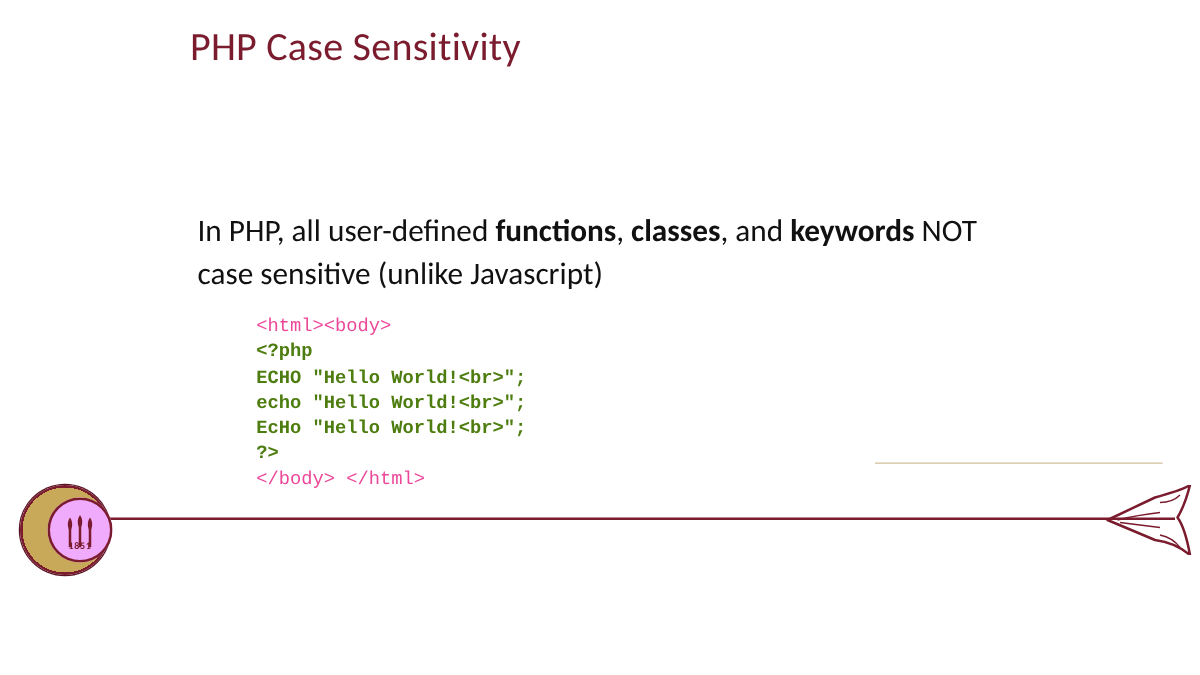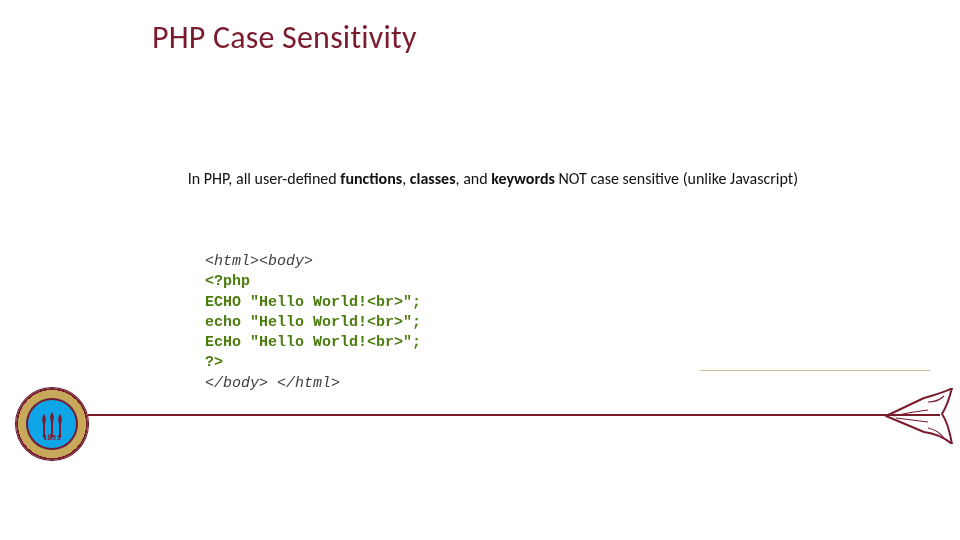--- a/index.html
+++ b/index.html
@@ -24,38 +24,37 @@
     font-size: 32px;
     font-weight: 400;
     color: #7a1b2e;
     letter-spacing: 0.2px;
   }
   .body-text {
     position: absolute;
     left: 158px;
     top: 168px;
     width: 640px;
-    font-size: 16px;
+    font-size: 25px;
     line-height: 1.35;
     color: #111;
-    text-align: right;
   }
   .body-text .bold {
     font-weight: 700;
   }
   .code-block {
     position: absolute;
     left: 205px;
     top: 252px;
     font-family: Consolas, "Courier New", monospace;
     font-size: 15px;
     line-height: 1.35;
     white-space: pre;
   }
-  .code-gray { color: #404040; font-style: italic; }
+  .code-gray { color: #ec4899; }
   .code-red  { color: #4d7c0f; font-weight: 600; }
   .footer-area {
     position: absolute;
     left: 0;
     right: 0;
     bottom: 28px;
     height: 90px;
   }
   .divider-line {
     position: absolute;
@@ -74,24 +73,24 @@
   }
   .seal-outer {
     width: 72px; height: 72px;
     border-radius: 50%;
     background: radial-gradient(circle at 50% 50%, #c8a95a 0 34px, #7a1b2e 34px 36px, transparent 36px);
     position: relative;
     box-shadow: 0 0 0 1px #5a1322;
   }
   .seal-inner {
     position: absolute;
-    left: 10px; top: 10px;
+    left: 22px; top: 10px;
     width: 52px; height: 52px;
     border-radius: 50%;
-    background: #0ea5e9;
+    background: #f0abfc;
     box-shadow: inset 0 0 0 2px #7a1b2e;
   }
   .seal-flames {
     position: absolute;
     left: 50%; top: 14px;
     transform: translateX(-50%);
     width: 30px; height: 26px;
   }
   .seal-year {
     position: absolute;

